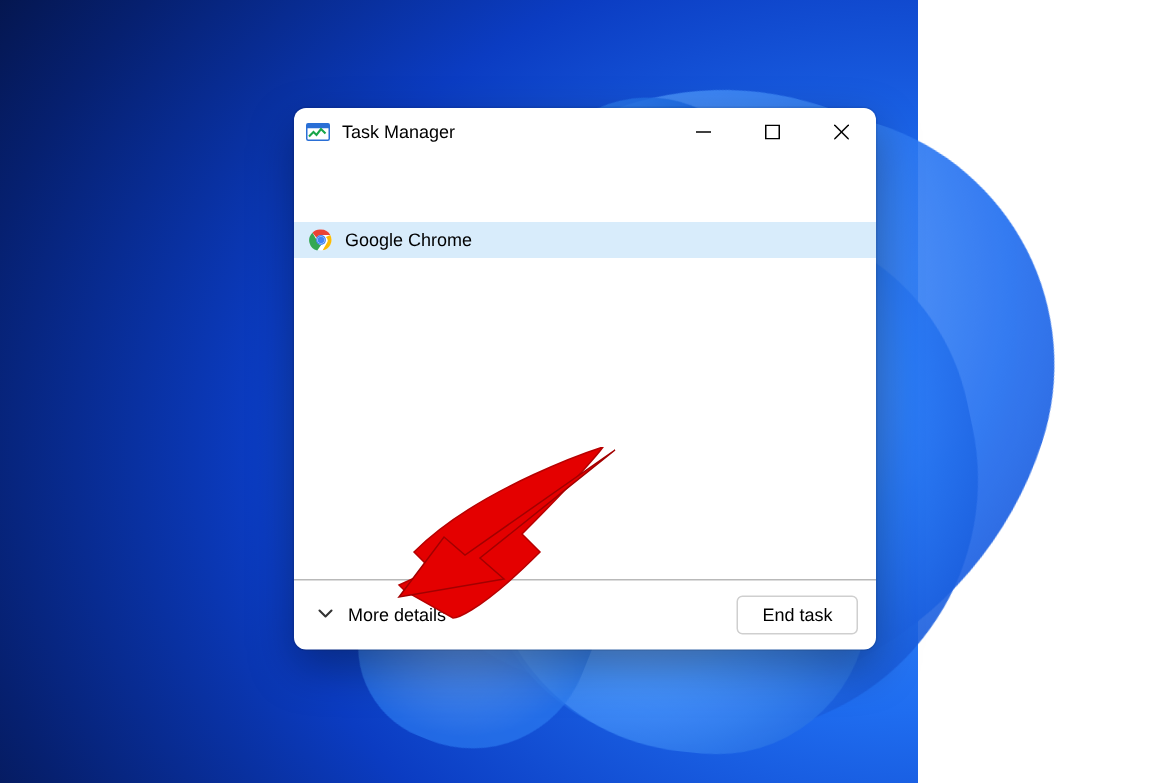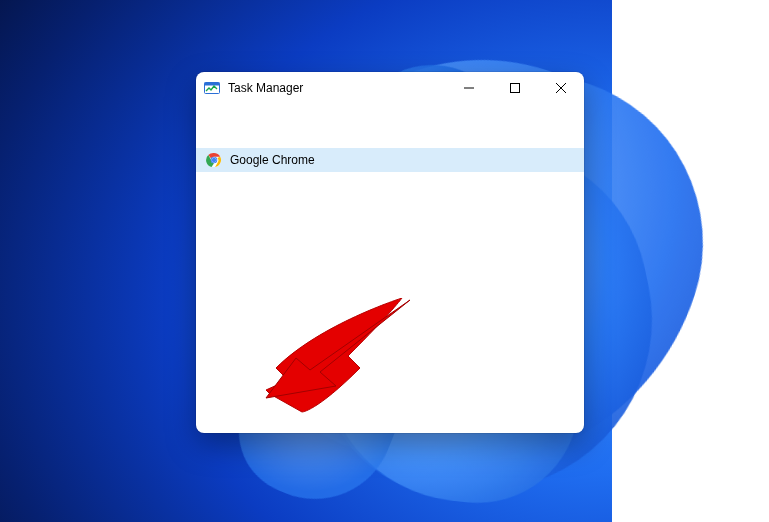--- a/index.html
+++ b/index.html
@@ -102,20 +102,33 @@
             <path d="M2.3 3.1l2.75 4.76A3.3 3.3 0 0 0 8 11.3l.05-.001L5.5 15A7 7 0 0 1 2.3 3.1z" fill="#34a853"></path>
             <circle cx="8" cy="8" r="3.3" fill="#4285f4"></circle>
             <circle cx="8" cy="8" r="2.4" fill="#fff"></circle>
             <circle cx="8" cy="8" r="2.2" fill="#4285f4"></circle>
           </svg>
         </span>
         <span>Google Chrome</span>
       </div>
     </div>
 
+    <div class="footer">
+      <div class="more-details">
+        <span>
+          <svg width="14" height="14" viewBox="0 0 14 14">
+              <polyline points="3,5 7,9 11,5" fill="none" stroke="#333" stroke-width="1.4" stroke-linecap="round" stroke-linejoin="round"></polyline>
+            </svg>
+        </span>
+        <span>More details</span>
+      </div>
+      <button class="end-task">
+        <span>End task</span>
+      </button>
+    </div>
   </div>
 
   <svg class="arrow-annotation" width="160" height="120" viewBox="0 0 160 120">
     <defs></defs>
     <g fill="#e40000">
       <path d="M150 4 C 150 4 140 18 96 62 L108 74 C 64 118 50 118 50 118 L18 100 L14 96 L36 86 L24 74 C 68 30 150 4 150 4 Z" fill="#e40000" stroke="#b70000" stroke-width="1" transform="translate(-8,-4) scale(1)"></path>
 
       <g>
         <polygon points="150,2 60,74 76,88 6,100 36,60 50,72 150,2" fill="#e40000" stroke="#a20000" stroke-width="1" transform="translate(0,0)"></polygon>
       </g>

